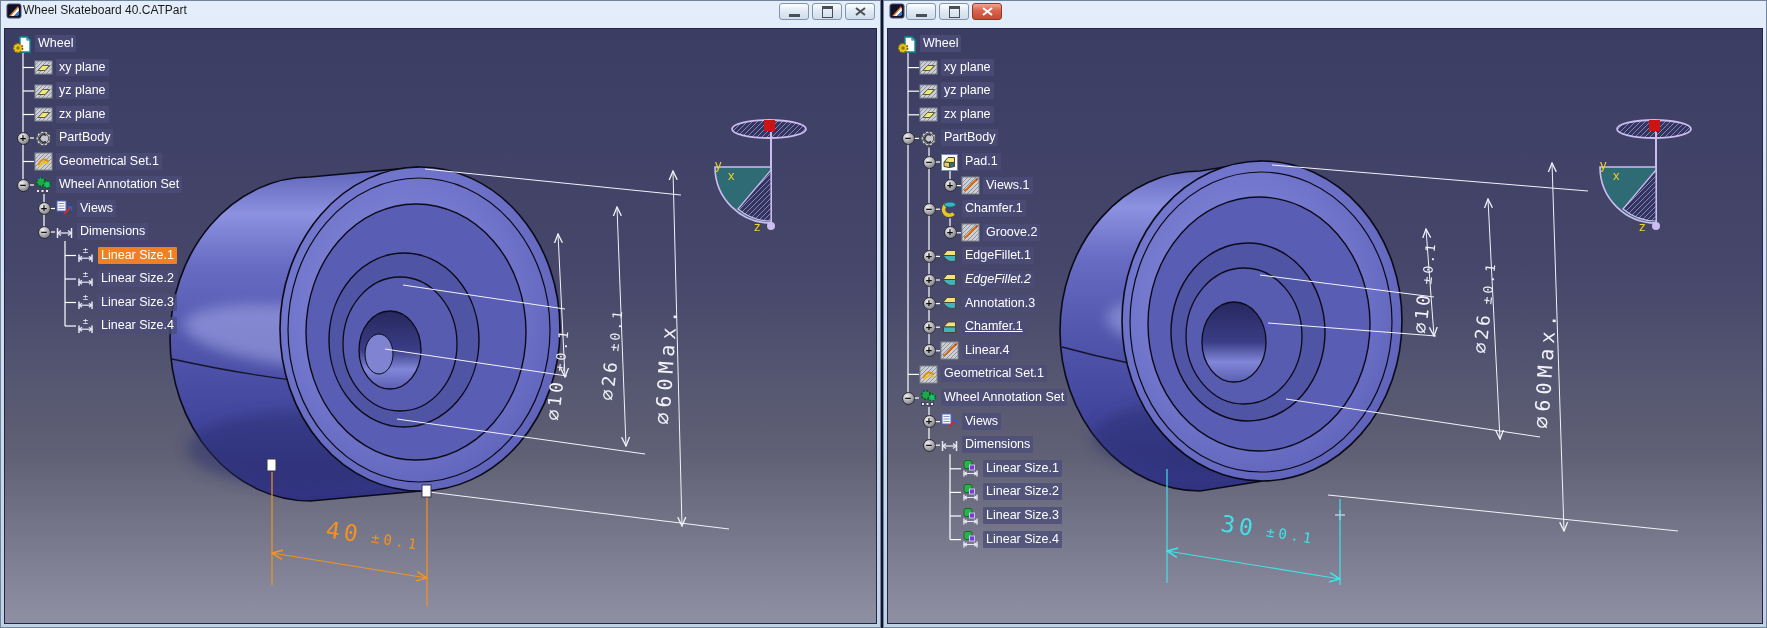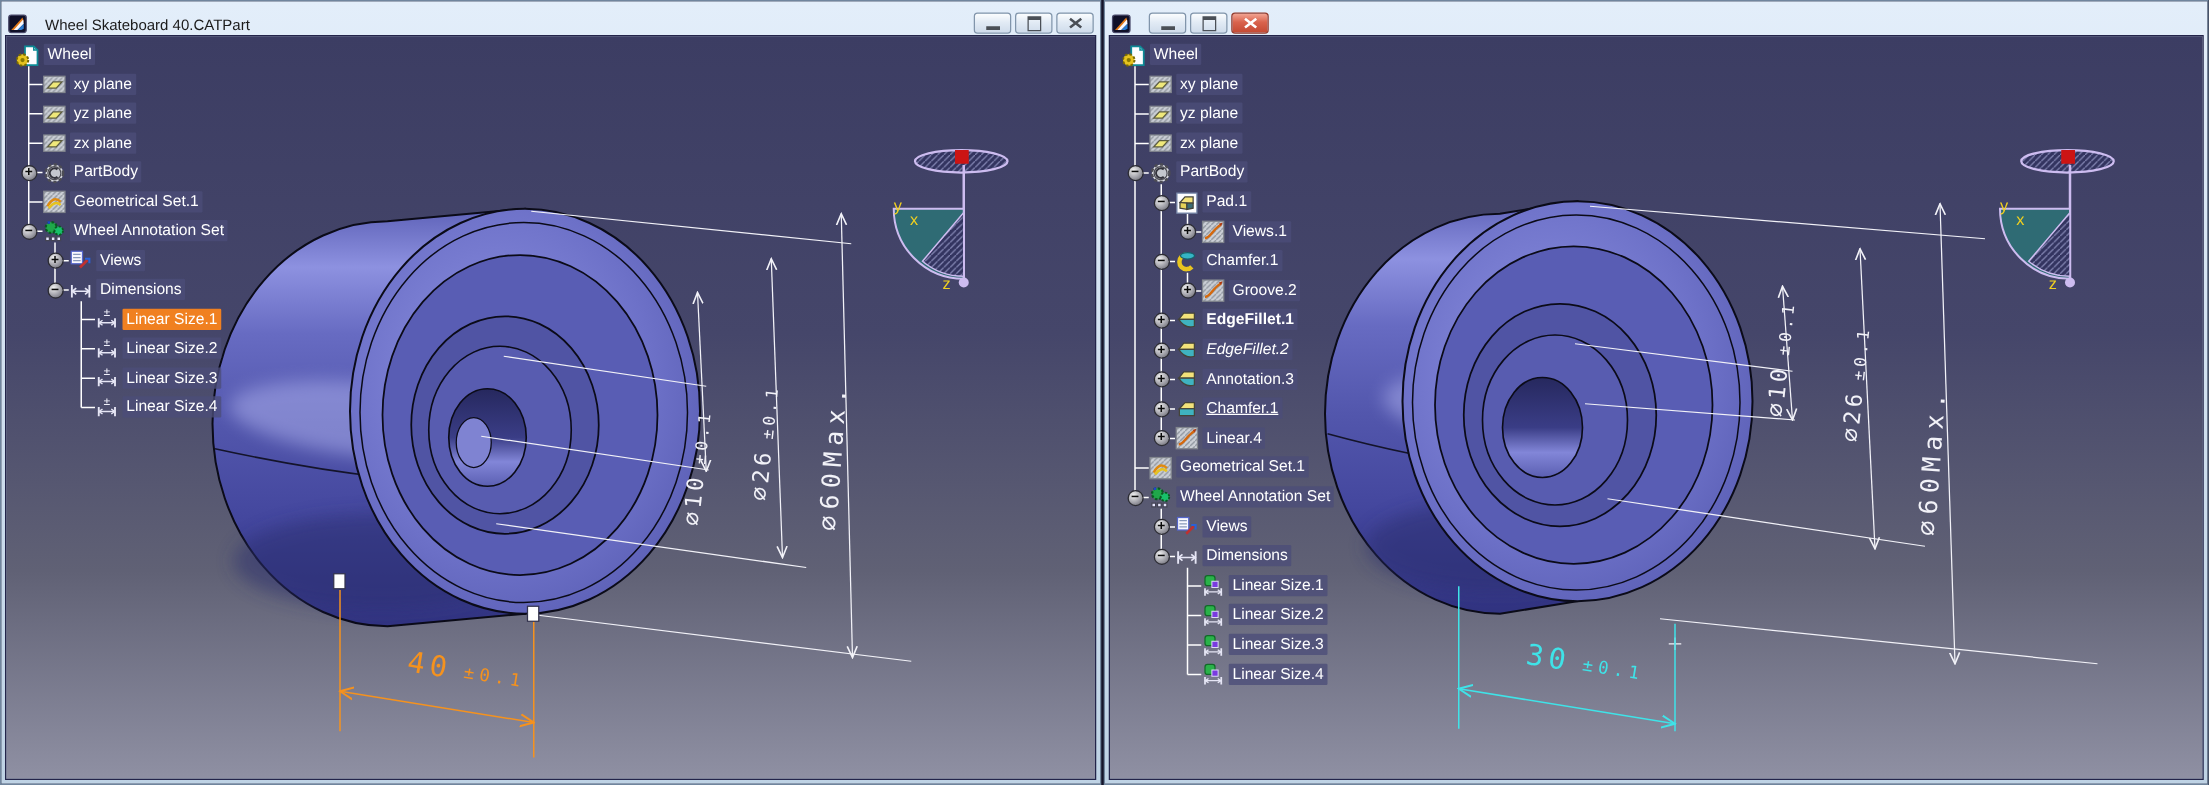--- a/index.html
+++ b/index.html
@@ -5,21 +5,21 @@
   html,body{margin:0;padding:0;}
   body{
     width:1767px;height:628px;position:relative;overflow:hidden;
     background:#14142a;font-family:"Liberation Sans",sans-serif;
   }
   .win{position:absolute;top:0;height:628px;box-sizing:border-box;
     background:linear-gradient(#e3eefa,#bed2e4);
     border:1px solid #70859d;padding:2px;}
   .win.left{left:0;width:881px;}
   .win.right{left:883px;width:884px;}
-  .tb{height:24px;display:flex;align-items:flex-end;gap:14px;padding:0 3px;}
+  .tb{height:24px;display:flex;align-items:flex-start;gap:1px;padding:0 3px;}
   .ttl{font-size:12px;color:#1b1b1b;flex:1;white-space:nowrap;overflow:hidden;}
   .btns{display:flex;gap:3px;}
   .wbtn{width:30px;height:17px;box-sizing:border-box;border:1px solid #8195ab;border-radius:3px;
     background:linear-gradient(#fbfdfe,#e2ebf5 45%,#cfdceb);
     display:flex;align-items:center;justify-content:center;cursor:default;}
   .wbtn.close-active{background:linear-gradient(#f2a492,#d9634d 45%,#c44a34);border-color:#93392a;}
   .g-min{width:11px;height:3px;background:#4a4f56;margin-top:7px;}
   .g-res{width:9px;height:8px;border:1px solid #4a4f56;border-top-width:3px;background:transparent;}
   .client{position:absolute;left:3px;right:3px;top:27px;bottom:3px;
     border:1px solid #23244a;
@@ -425,21 +425,21 @@
             <path d="M3,14.5 C7.5,14.5 9,7.5 15.5,4" fill="none" stroke="#d4690f" stroke-width="2"></path>
             <path d="M14,3 L17,2 L16,5 Z" fill="#b03a10"></path>
           </svg></span>
         <span class="texp" style="left: 55.5px; top: 197.3px;">+</span>
         <span class="trow-label" style="left: 95px; top: 194.8px;">Groove.2</span>
         <span class="ticon" style="left: 52px; top: 217.9px;"><svg width="19" height="19" viewBox="0 0 19 19">
             <path d="M3,8.5 L7,3.5 L15.5,3.5 L15.5,8.5 Z" fill="#f3e27a" stroke="#44443a"></path>
             <path d="M3,8.5 L15.5,8.5 L15.5,14 Q8,16.5 3,8.5 Z" fill="#3fb3c0" stroke="#44443a"></path>
           </svg></span>
         <span class="texp" style="left: 34.5px; top: 220.9px;">+</span>
-        <span class="trow-label" style="left: 74px; top: 218.4px; font-weight: bold;">EdgeFillet.1</span>
+        <span class="trow-label" style="left: 74px; top: 218.4px;">EdgeFillet.1</span>
         <span class="ticon" style="left: 52px; top: 241.5px;"><svg width="19" height="19" viewBox="0 0 19 19">
             <path d="M3,8.5 L7,3.5 L15.5,3.5 L15.5,8.5 Z" fill="#f3e27a" stroke="#44443a"></path>
             <path d="M3,8.5 L15.5,8.5 L15.5,14 Q8,16.5 3,8.5 Z" fill="#3fb3c0" stroke="#44443a"></path>
           </svg></span>
         <span class="texp" style="left: 34.5px; top: 244.5px;">+</span>
         <span class="trow-label" style="left: 74px; top: 242px; font-style: italic;">EdgeFillet.2</span>
         <span class="ticon" style="left: 52px; top: 265.1px;"><svg width="19" height="19" viewBox="0 0 19 19">
             <path d="M3,8.5 L7,3.5 L15.5,3.5 L15.5,8.5 Z" fill="#f3e27a" stroke="#44443a"></path>
             <path d="M3,8.5 L15.5,8.5 L15.5,14 Q8,16.5 3,8.5 Z" fill="#3fb3c0" stroke="#44443a"></path>
           </svg></span>

